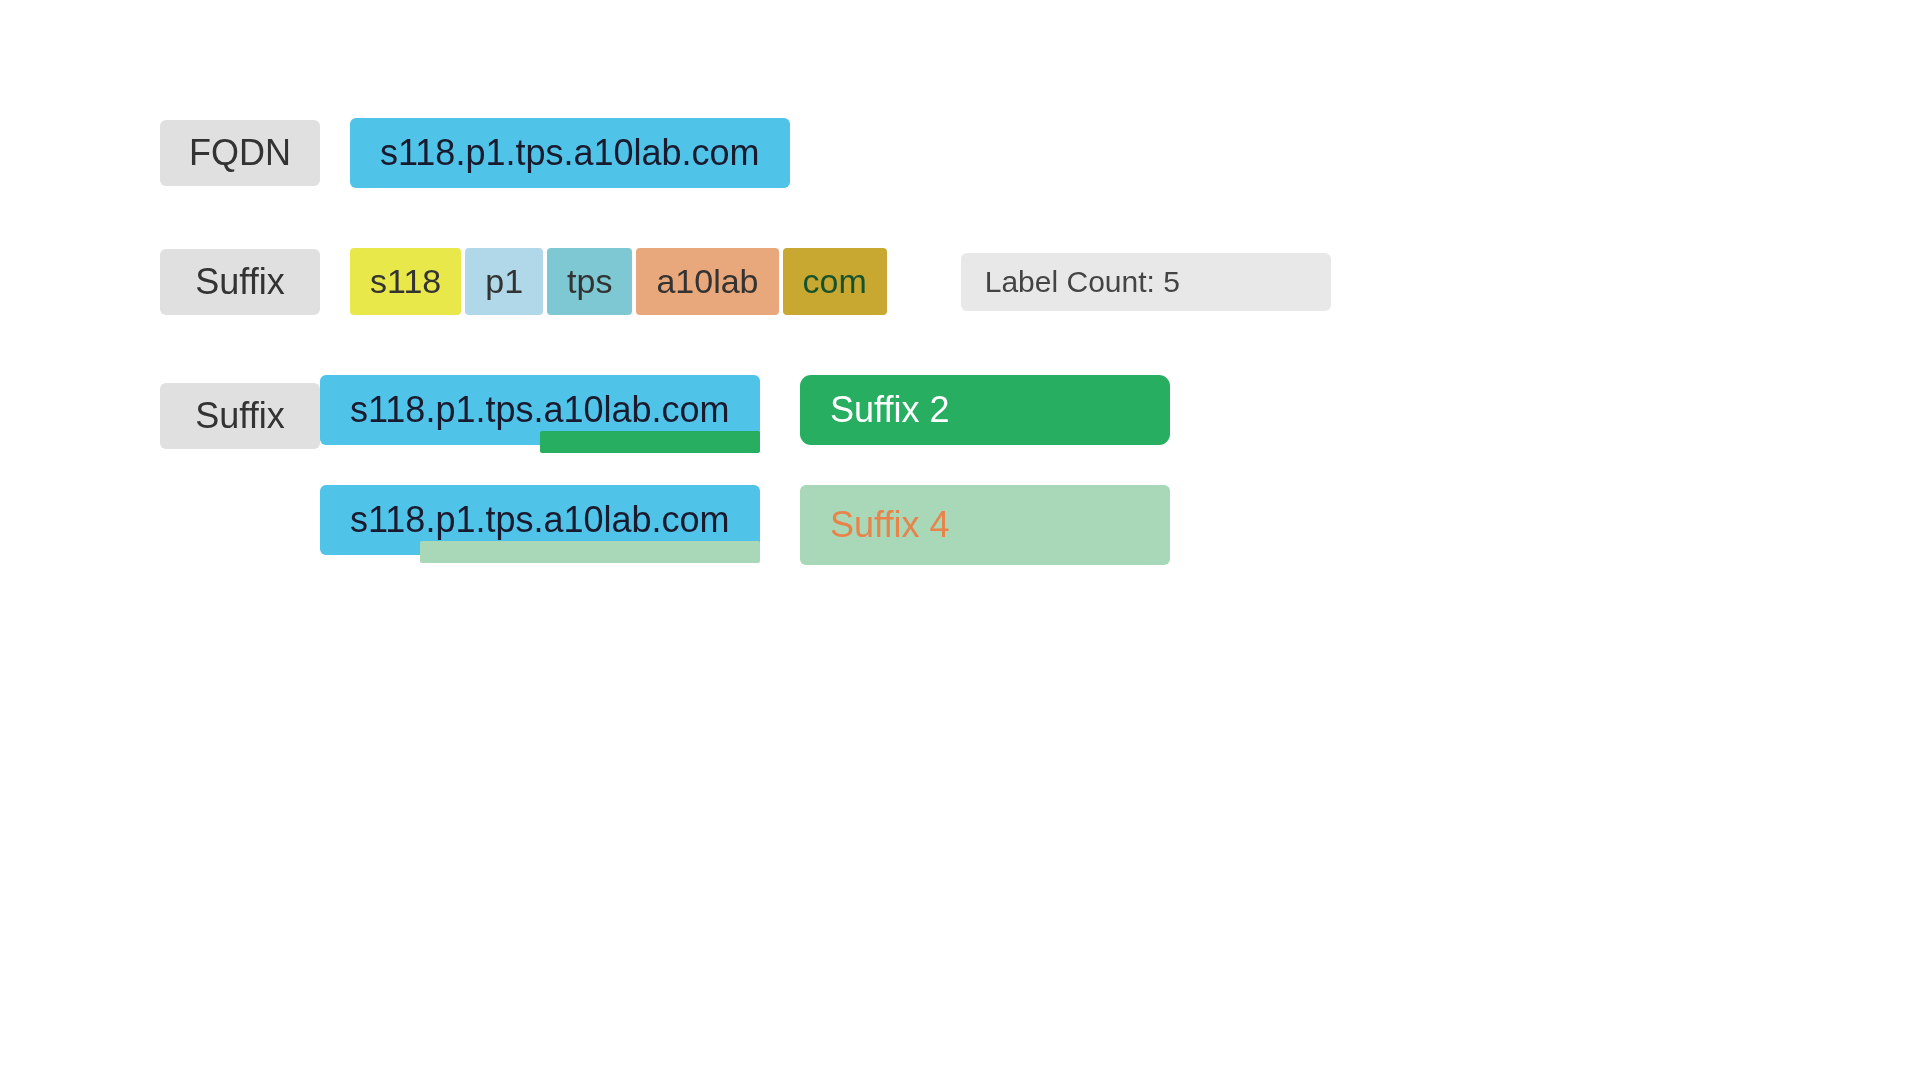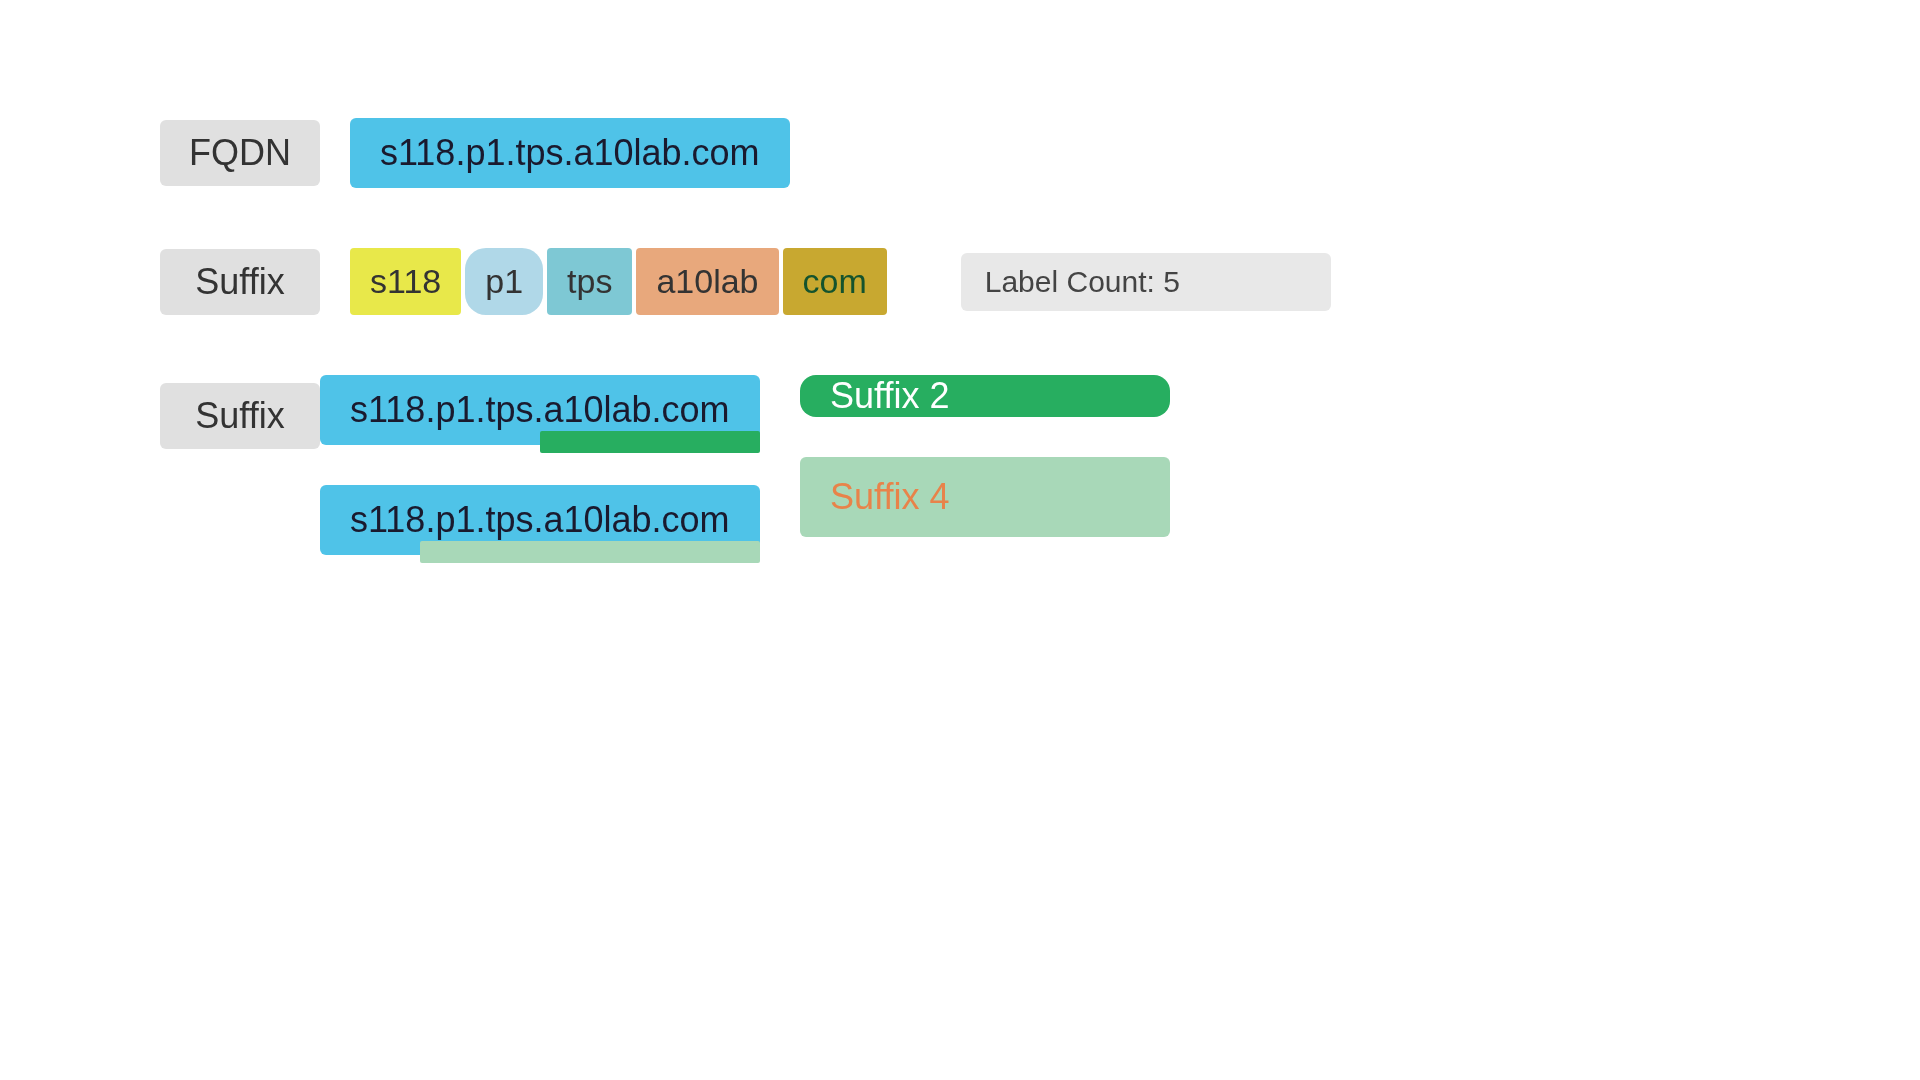--- a/index.html
+++ b/index.html
@@ -61,21 +61,21 @@
     .label-part {
       padding: 14px 20px;
       font-size: 34px;
       font-weight: 400;
       color: #333;
       border-radius: 4px;
       margin-right: 4px;
     }
 
     .label-s118 { background: #e8e84a; }
-    .label-p1   { background: #b0d8e8; border-radius: 21px; }
+    .label-p1   { background: #b0d8e8; }
     .label-tps  { background: #7ec8d4; }
     .label-a10lab { background: #e8a87c; }
     .label-com  { background: #c8a830; color: #14532d; border-radius: 4px; }
 
     .label-info {
       display: flex;
       flex-direction: row;
       gap: 14px;
       margin-left: 40px;
       align-self: center;
@@ -93,22 +93,22 @@
     
     .suffix-right {
       display: flex;
       flex-direction: column;
       gap: 40px;
       margin-left: 40px;
     }
 
     .suffix-2-box {
       background: #27ae60;
-      border-radius: 16px;
-      padding: 0 30px;
+      border-radius: 11px;
+      padding: 14px 30px;
       font-size: 36px;
       color: #ffffff;
       font-weight: 500;
       min-width: 370px;
     }
 
     .suffix-4-box {
       background: #a8d8b8;
       border-radius: 6px;
       padding: 19px 30px;

